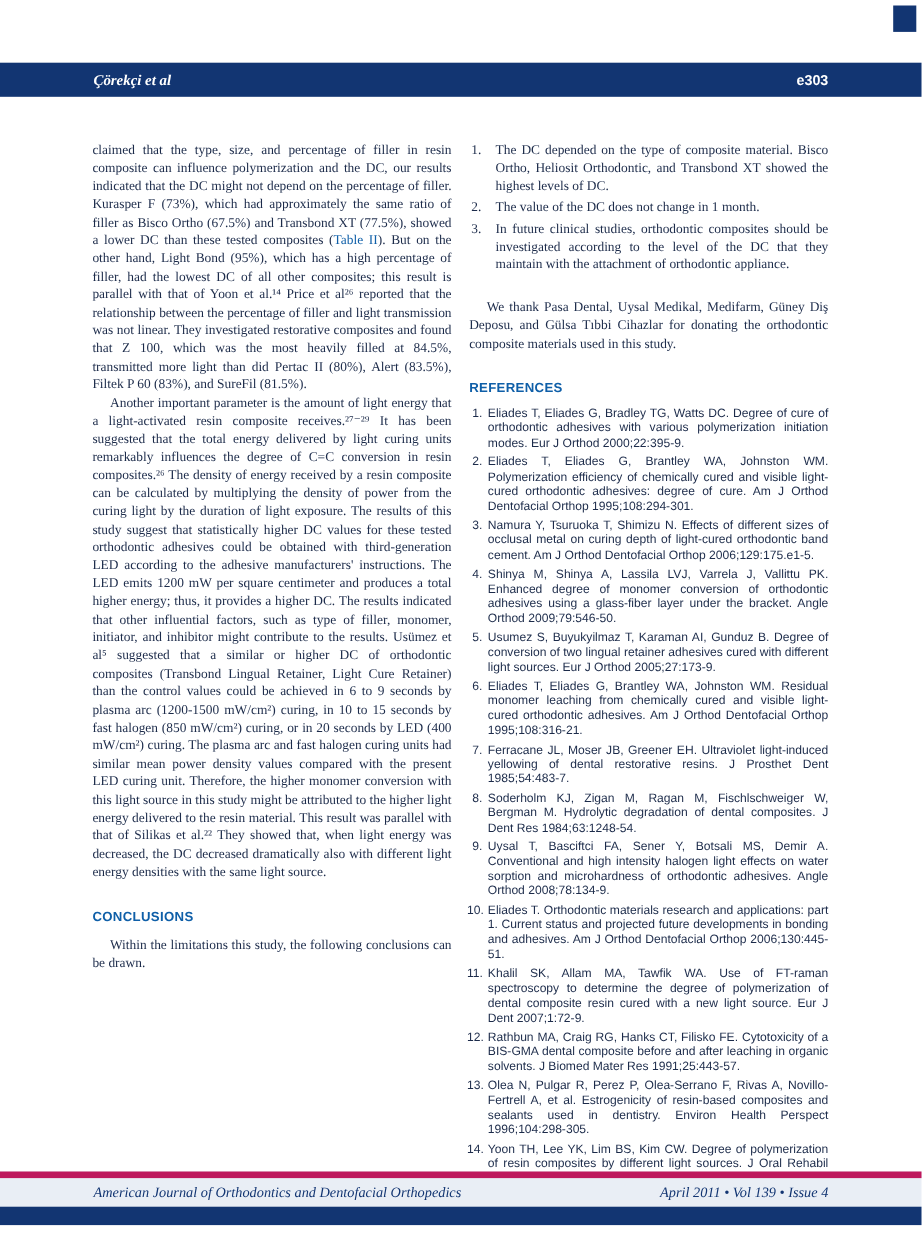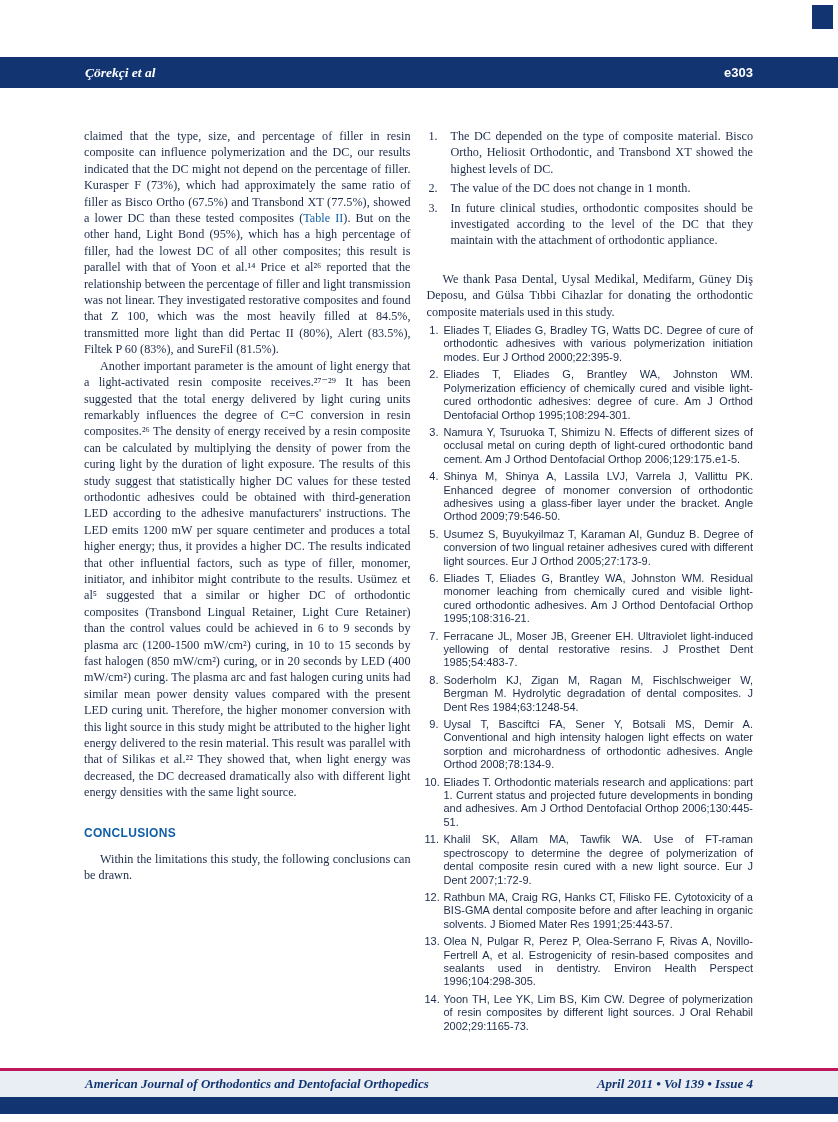--- a/index.html
+++ b/index.html
@@ -108,28 +108,28 @@
     width: 14px;
     text-align: right;
   }
   .footer-text {
     position: absolute;
     left: 0;
     right: 0;
     bottom: 17px;
     height: 26px;
     background: #e9eef5;
-    border-top: 3px solid #be185d;
+    border-top: 6px solid #be185d;
     display: flex;
     align-items: center;
     justify-content: space-between;
     padding: 0 85px;
     font-family: "Liberation Serif", "DejaVu Serif", serif;
     font-style: italic;
-    font-weight: bold;
+    font-weight: normal;
     font-size: 13px;
     color: #123572;
   }
   .footer-bar {
     position: absolute;
     left: 0;
     right: 0;
     bottom: 0;
     height: 17px;
     background: #123572;
@@ -156,20 +156,21 @@
       <p class="body justify indent">Within the limitations this study, the following conclusions can be drawn.</p>
     </section>
 
     <section class="col">
       <ol class="conclusions">
         <li class="body justify">The DC depended on the type of composite material. Bisco Ortho, Heliosit Orthodontic, and Transbond XT showed the highest levels of DC.</li>
         <li class="body justify">The value of the DC does not change in 1 month.</li>
         <li class="body justify">In future clinical studies, orthodontic composites should be investigated according to the level of the DC that they maintain with the attachment of orthodontic appliance.</li>
       </ol>
       <p class="body justify indent ack">We thank Pasa Dental, Uysal Medikal, Medifarm, Güney Diş Deposu, and Gülsa Tıbbi Cihazlar for donating the orthodontic composite materials used in this study.</p>
+      <h2 class="sec-heading">REFERENCES</h2>
       <ol class="refs">
         <li>Eliades T, Eliades G, Bradley TG, Watts DC. Degree of cure of orthodontic adhesives with various polymerization initiation modes. Eur J Orthod 2000;22:395-9.</li>
         <li>Eliades T, Eliades G, Brantley WA, Johnston WM. Polymerization efficiency of chemically cured and visible light-cured orthodontic adhesives: degree of cure. Am J Orthod Dentofacial Orthop 1995;108:294-301.</li>
         <li>Namura Y, Tsuruoka T, Shimizu N. Effects of different sizes of occlusal metal on curing depth of light-cured orthodontic band cement. Am J Orthod Dentofacial Orthop 2006;129:175.e1-5.</li>
         <li>Shinya M, Shinya A, Lassila LVJ, Varrela J, Vallittu PK. Enhanced degree of monomer conversion of orthodontic adhesives using a glass-fiber layer under the bracket. Angle Orthod 2009;79:546-50.</li>
         <li>Usumez S, Buyukyilmaz T, Karaman AI, Gunduz B. Degree of conversion of two lingual retainer adhesives cured with different light sources. Eur J Orthod 2005;27:173-9.</li>
         <li>Eliades T, Eliades G, Brantley WA, Johnston WM. Residual monomer leaching from chemically cured and visible light-cured orthodontic adhesives. Am J Orthod Dentofacial Orthop 1995;108:316-21.</li>
         <li>Ferracane JL, Moser JB, Greener EH. Ultraviolet light-induced yellowing of dental restorative resins. J Prosthet Dent 1985;54:483-7.</li>
         <li>Soderholm KJ, Zigan M, Ragan M, Fischlschweiger W, Bergman M. Hydrolytic degradation of dental composites. J Dent Res 1984;63:1248-54.</li>
         <li>Uysal T, Basciftci FA, Sener Y, Botsali MS, Demir A. Conventional and high intensity halogen light effects on water sorption and microhardness of orthodontic adhesives. Angle Orthod 2008;78:134-9.</li>

